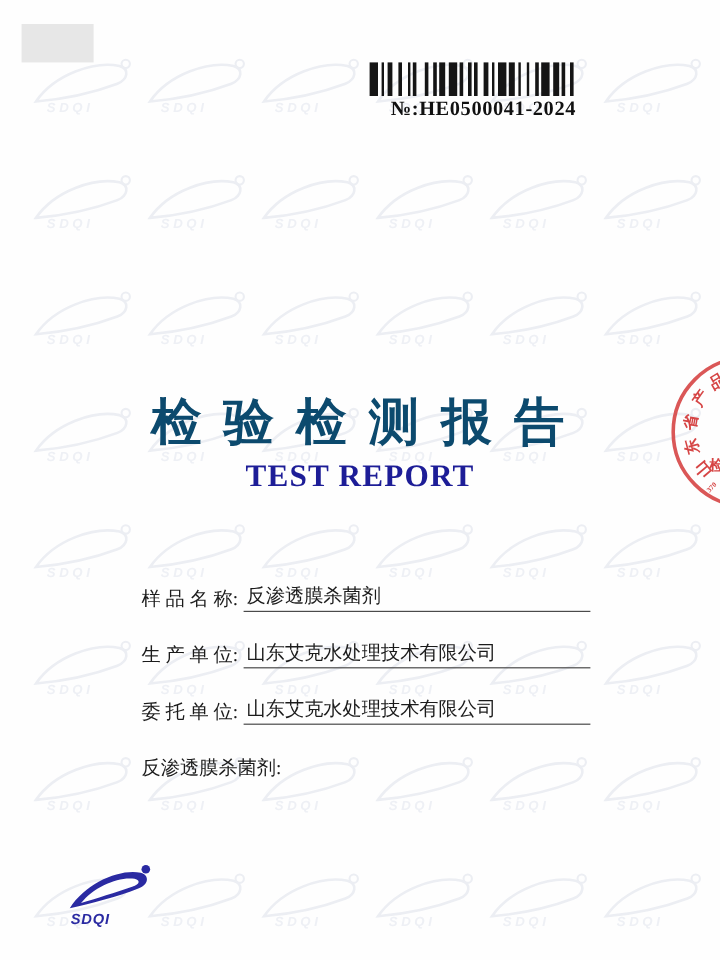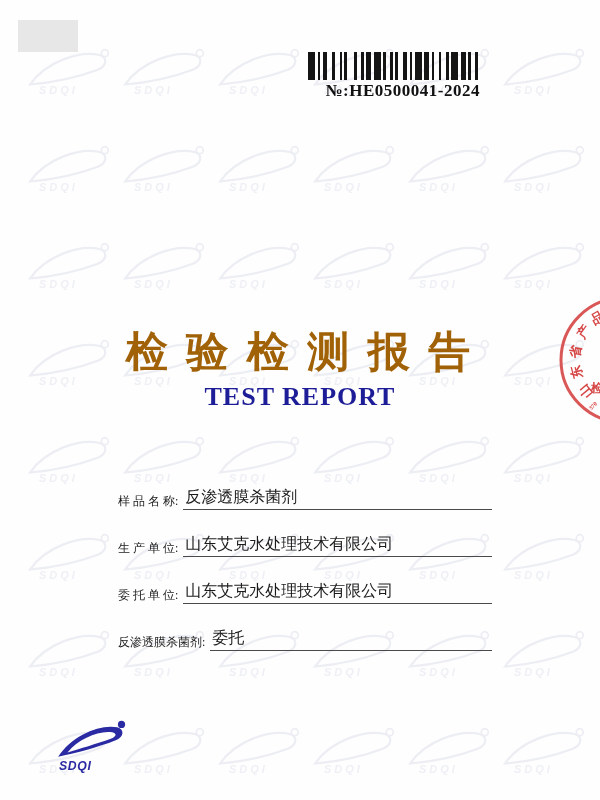--- a/index.html
+++ b/index.html
@@ -34,34 +34,34 @@
   .bc-gap{background:transparent;}
   .barcode-number{
     margin-top:1px;
     font-size:17px;font-weight:bold;color:#111;
     letter-spacing:0.5px;white-space:nowrap;
   }
   
   .title-zh{
     position:absolute;left:0;right:0;top:324px;
     text-align:center;
-    font-size:42px;font-weight:bold;color:#a16207;
+    font-size:42px;font-weight:bold;color:#0c4a6e;
     letter-spacing:4px;white-space:nowrap;
   }
   .title-en{
     position:absolute;left:0;right:0;top:382px;
     text-align:center;
     font-size:26px;font-weight:bold;color:#1d1d97;
     letter-spacing:1px;
   }
   
   .fields{position:absolute;left:118px;top:488px;width:374px;}
   .field-row{display:flex;align-items:flex-end;height:22px;margin-bottom:25px;}
   .field-label{
-    font-size:12px;color:#1b1b1b;white-space:nowrap;flex:0 0 auto;
+    font-size:16px;color:#1b1b1b;white-space:nowrap;flex:0 0 auto;
   }
   .field-value{
     flex:1 1 auto;margin-left:5px;padding:0 2px 1px 2px;
     border-bottom:1px solid #4a4a4a;
     font-size:16px;color:#1b1b1b;white-space:nowrap;
   }
   
   .stamp{position:absolute;right:0;top:292px;width:47px;height:140px;overflow:hidden;}
   .stamp svg{position:absolute;left:0;top:0;}
   
@@ -488,21 +488,20 @@
     <div class="field-row">
       <span class="field-label">生 产 单 位:</span>
       <span class="field-value">山东艾克水处理技术有限公司</span>
     </div>
     <div class="field-row">
       <span class="field-label">委 托 单 位:</span>
       <span class="field-value">山东艾克水处理技术有限公司</span>
     </div>
     <div class="field-row">
       <span class="field-label">反渗透膜杀菌剂:</span>
-      <span class="field-value">委托</span>
     </div>
   </div>
 
   <div class="stamp">
     <svg width="160" height="140" viewBox="0 0 160 140">
       <circle cx="70" cy="68" r="62" fill="none" stroke="#d64545" stroke-width="3" opacity="0.9"></circle>
       <g fill="#d64545" font-size="13" font-weight="bold" text-anchor="middle" font-family="Liberation Serif, serif">
         <text x="33" y="103" transform="rotate(-130 33 99)">山</text>
         <text x="24" y="84" transform="rotate(-105 24 80)">东</text>
         <text x="23" y="64" transform="rotate(-80 23 60)">省</text>

